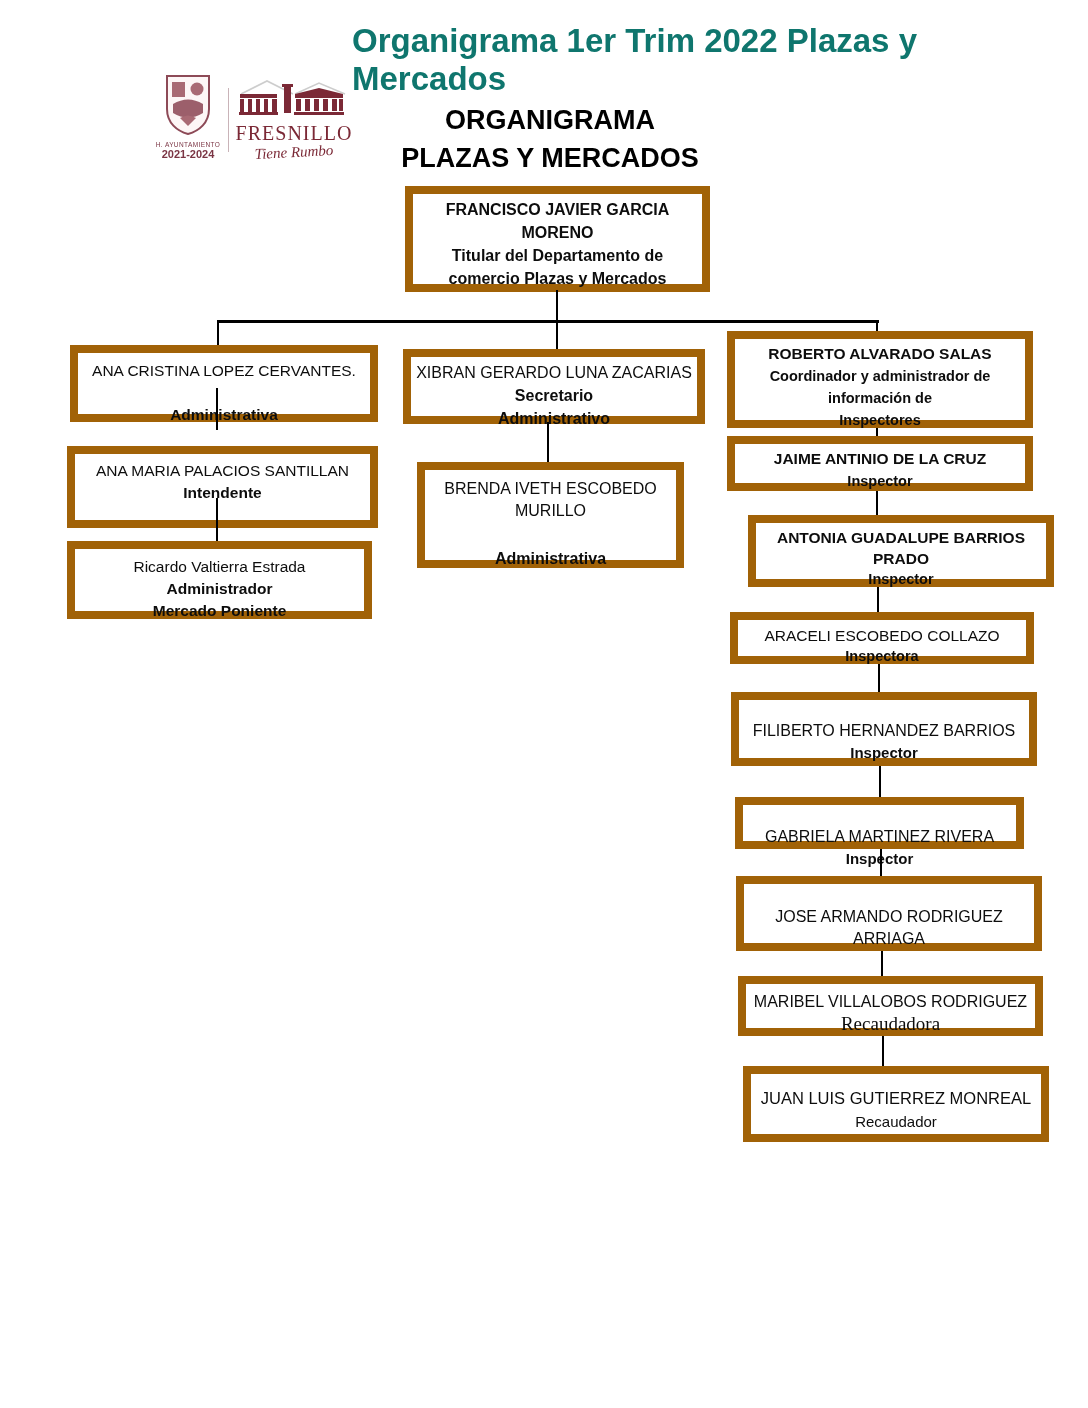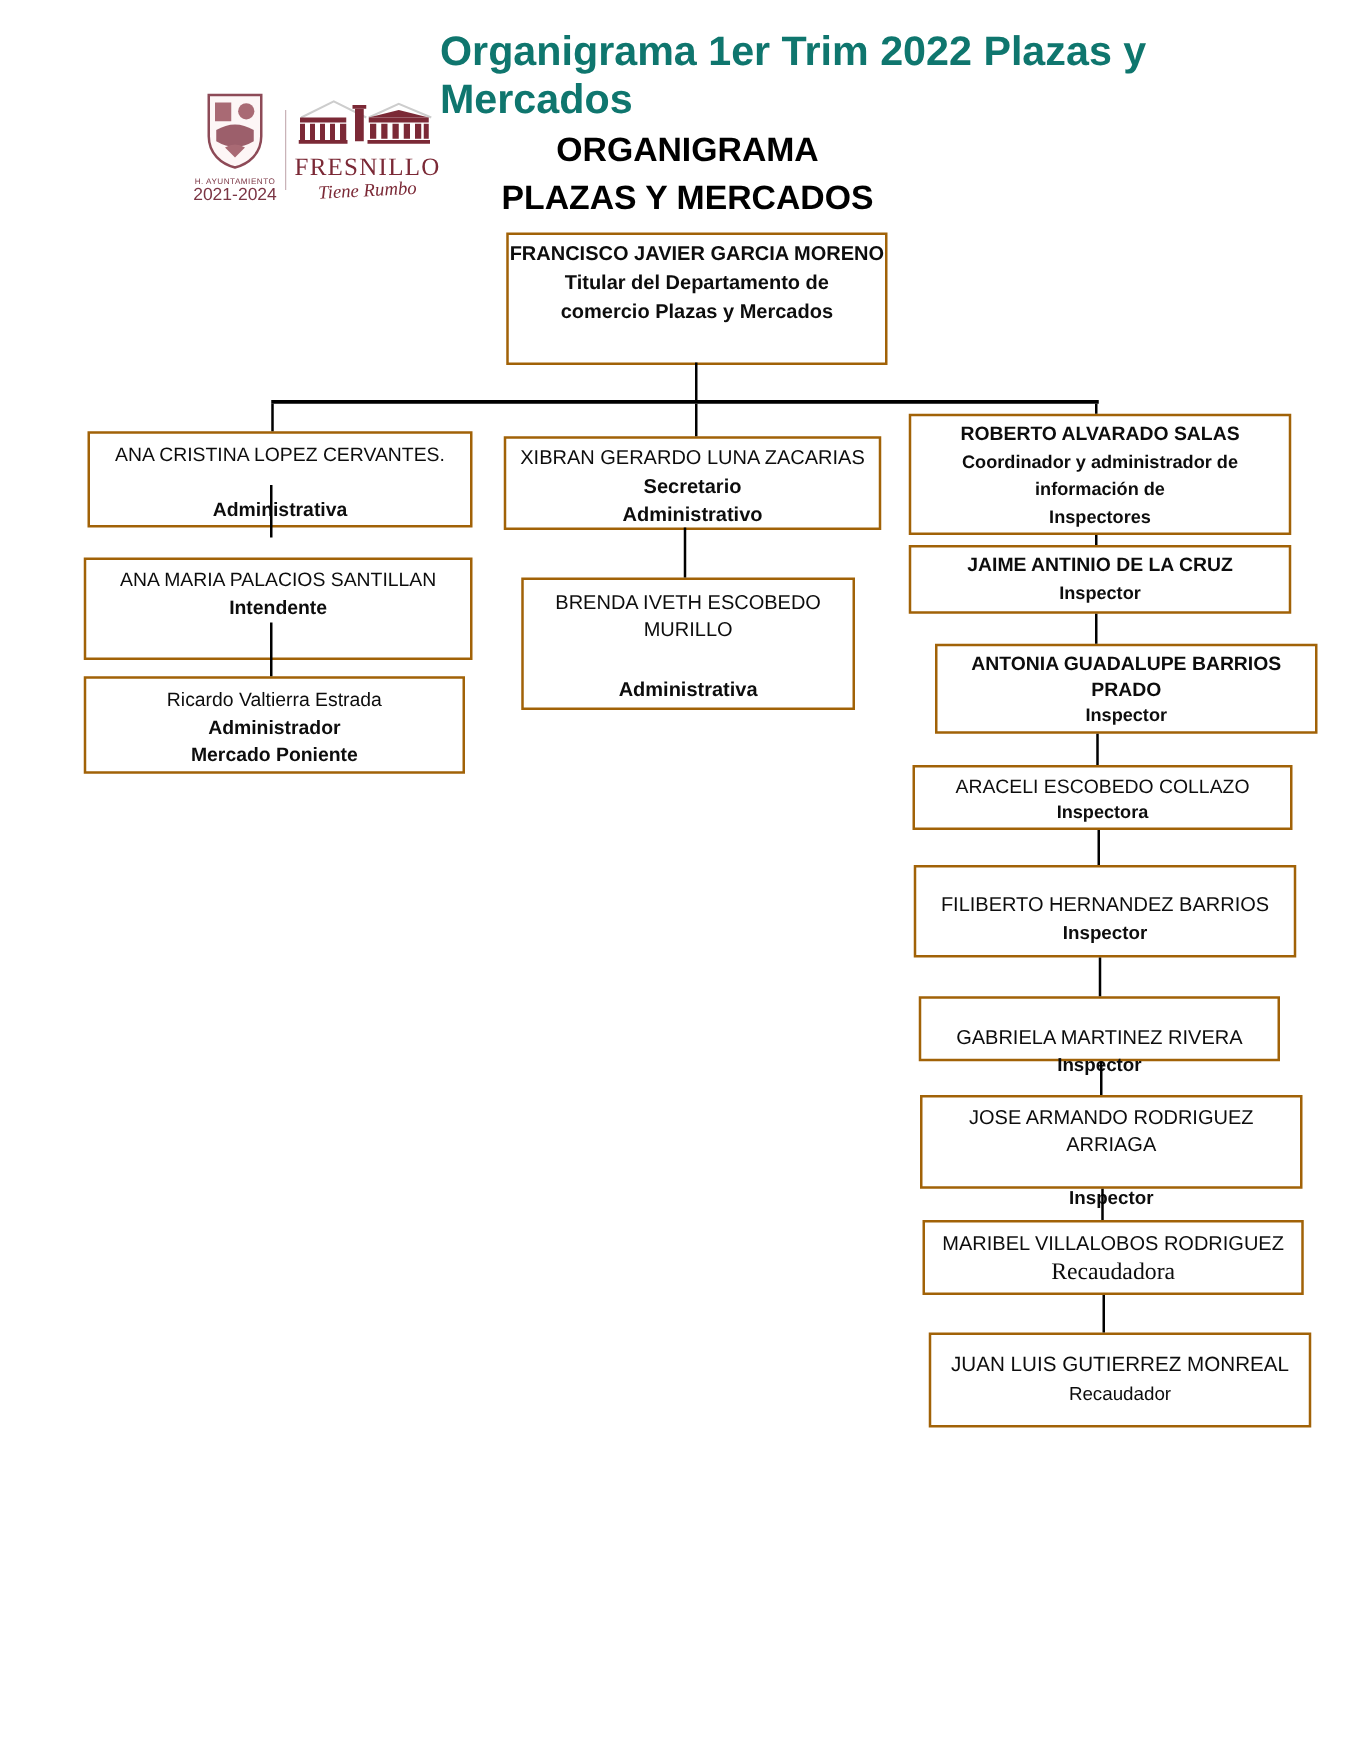--- a/index.html
+++ b/index.html
@@ -8,29 +8,29 @@
 
   
   .header-title{position:absolute;left:352px;top:22px;width:672px;
     font-weight:700;font-size:33px;line-height:38px;color:#0f766e;}
   .doc-title{position:absolute;left:375px;top:101px;width:350px;text-align:center;
     font-weight:700;font-size:27px;line-height:38px;color:#000;}
 
   
   .crest{position:absolute;left:153px;top:74px;width:70px;text-align:center;color:#7b3544;}
   .crest-caption{font-size:6.5px;letter-spacing:.4px;line-height:8px;margin-top:1px;}
-  .crest-caption2{font-size:14px;line-height:10px;}
+  .crest-caption2{font-size:11px;line-height:10px;font-weight:bold;}
   .logo-divider{position:absolute;left:228px;top:88px;width:1px;height:64px;background:#c9b3b8;}
   .fres{position:absolute;left:235px;top:78px;width:118px;text-align:center;color:#7b2936;}
   .fres-word{font-family:"Liberation Serif",serif;font-size:20px;letter-spacing:1px;line-height:22px;}
   .fres-tag{font-family:"Liberation Serif",serif;font-style:italic;font-size:15px;line-height:16px;
     transform:rotate(-3deg);}
 
   
-  .box{position:absolute;border:2px solid #a16207;background:#fff;text-align:center;
+  .box{position:absolute;border:8px solid #a16207;background:#fff;text-align:center;
     box-sizing:border-box;z-index:2;}
   .nm,.rl,.rl2{position:relative;z-index:4;}
   .conn{position:absolute;background:#000;z-index:3;}
 
   .b-root{left:405px;top:186px;width:305px;height:106px;font-weight:700;font-size:16px;
     line-height:23px;padding-top:4px;}
   .b-root .rl{width:235px;margin:0 auto;}
 
   .b-l1{left:70px;top:345px;width:308px;height:77px;font-size:15.5px;line-height:22px;padding-top:7px;}
   .b-l1 .rl{font-weight:700;margin-top:22px;}
@@ -52,21 +52,21 @@
   .b-r2 .rl{font-size:14.5px;}
   .b-r3{left:728px;top:515px;width:306px;height:72px;font-weight:700;font-size:15.5px;
     line-height:21px;padding-top:4px;margin-left:20px;}
   .b-r3 .rl{font-size:14.5px;}
   .b-r4{left:730px;top:612px;width:304px;height:52px;font-size:15.5px;line-height:21px;padding-top:5px;}
   .b-r4 .rl{font-weight:700;font-size:14.5px;}
   .b-r5{left:731px;top:692px;width:306px;height:74px;font-size:16px;line-height:22px;padding-top:20px;}
   .b-r5 .rl{font-weight:700;font-size:15px;}
   .b-r6{left:735px;top:797px;width:289px;height:52px;font-size:16px;line-height:22px;padding-top:21px;}
   .b-r6 .rl{font-weight:700;font-size:15px;}
-  .b-r7{left:736px;top:876px;width:306px;height:75px;font-size:16px;line-height:22px;padding-top:6px;}
+  .b-r7{left:736px;top:876px;width:306px;height:75px;font-size:16px;line-height:22px;padding-top:22px;}
   .b-r7 .rl{font-weight:700;font-size:15px;margin-top:20px;}
   .b-r8{left:738px;top:976px;width:305px;height:60px;font-size:16px;line-height:22px;padding-top:7px;}
   .b-r8 .rl{font-family:"Liberation Serif",serif;font-size:19px;font-weight:400;}
   .b-r9{left:743px;top:1066px;width:306px;height:76px;font-size:16.5px;line-height:24px;padding-top:12px;}
   .b-r9 .rl{font-size:15px;}
 </style>
 </head>
 <body>
 
 <div class="page">

